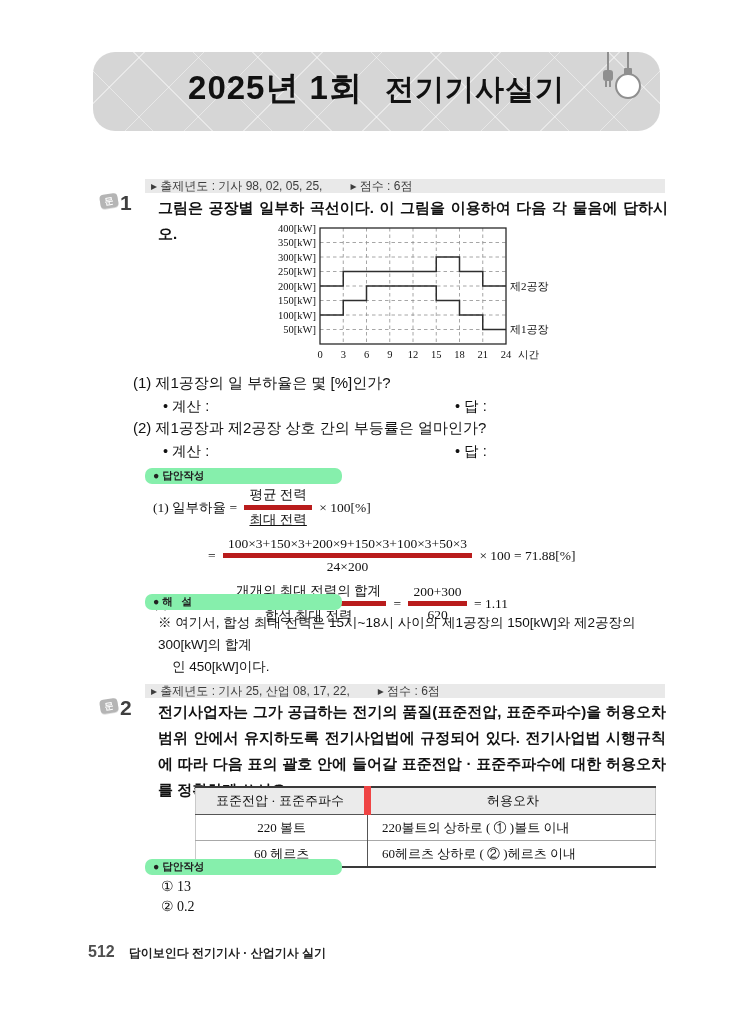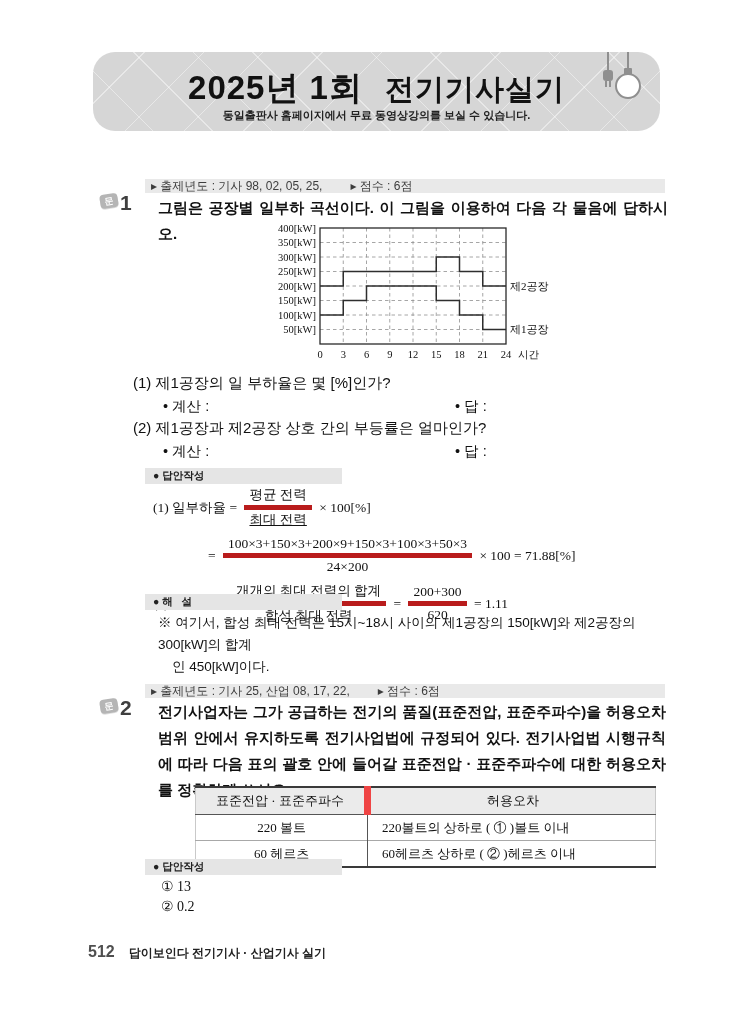--- a/index.html
+++ b/index.html
@@ -44,22 +44,22 @@
   .frame{fill:none;stroke:#2a2a2a;stroke-width:1.3;}
   .series{fill:none;stroke:#2e2e2e;stroke-width:1.5;}
   .ylab,.xlab{font:10.5px "Liberation Serif",serif;fill:#111;}
   .slab{font:11px "Liberation Serif",serif;fill:#111;}
 
   
   .qline{position:absolute;left:133px;font-size:15px;color:#111;white-space:pre;}
   .calcline{position:absolute;font-size:14.5px;color:#111;}
 
   
-  .secbar{position:absolute;left:145px;width:197px;height:16px;background:#e5e5e5;
-    border-radius:0;display:flex;align-items:center;padding-left:8px;box-sizing:border-box;}
+  .secbar{position:absolute;left:145px;width:197px;height:16px;background:#86efac;
+    border-radius:7px;display:flex;align-items:center;padding-left:8px;box-sizing:border-box;}
   .seclabel{font-size:10.5px;font-weight:700;color:#222;white-space:pre;}
 
   
   .formulas{position:absolute;left:153px;top:486px;font-family:"Liberation Serif",serif;
     font-size:13.5px;color:#111;}
   .fline{display:flex;align-items:center;margin-bottom:7px;white-space:pre;}
   .frac{display:inline-flex;flex-direction:column;align-items:center;text-align:center;
     vertical-align:middle;margin:0 4px;}
   .frac .num{display:block;padding:0 5px 1px 5px;border-bottom:5px solid #b91c1c;}
   .frac .den{display:block;padding:1px 5px 0 5px;}
@@ -89,21 +89,20 @@
   .footer .pg{font-size:16px;font-weight:700;color:#4f4f4f;}
   .footer .ft{font-size:12px;font-weight:700;color:#222;}
 </style>
 </head>
 <body>
 
 <div id="page">
 
   <div class="banner">
     <div class="banner-title"><span class="t1">2025년 1회</span><span class="t2">전기기사실기</span></div>
-    <div class="banner-sub">동일출판사 홈페이지에서 무료 동영상강의를 보실 수 있습니다.</div>
     <svg class="banner-deco" width="52" height="64" viewBox="0 0 52 64">
       <line x1="14" y1="0" x2="14" y2="18" stroke="#8f8f8f" stroke-width="2"></line>
       <rect x="9" y="18" width="10" height="11" rx="3" fill="#8f8f8f"></rect>
       <line x1="12" y1="29" x2="12" y2="35" stroke="#8f8f8f" stroke-width="2"></line>
       <line x1="16" y1="29" x2="16" y2="35" stroke="#8f8f8f" stroke-width="2"></line>
       <line x1="34" y1="0" x2="34" y2="16" stroke="#8f8f8f" stroke-width="2"></line>
       <rect x="30" y="16" width="8" height="7" rx="1" fill="#8f8f8f"></rect>
       <circle cx="34" cy="34" r="12" fill="#ffffff" stroke="#8f8f8f" stroke-width="2"></circle>
     </svg>
   </div>

